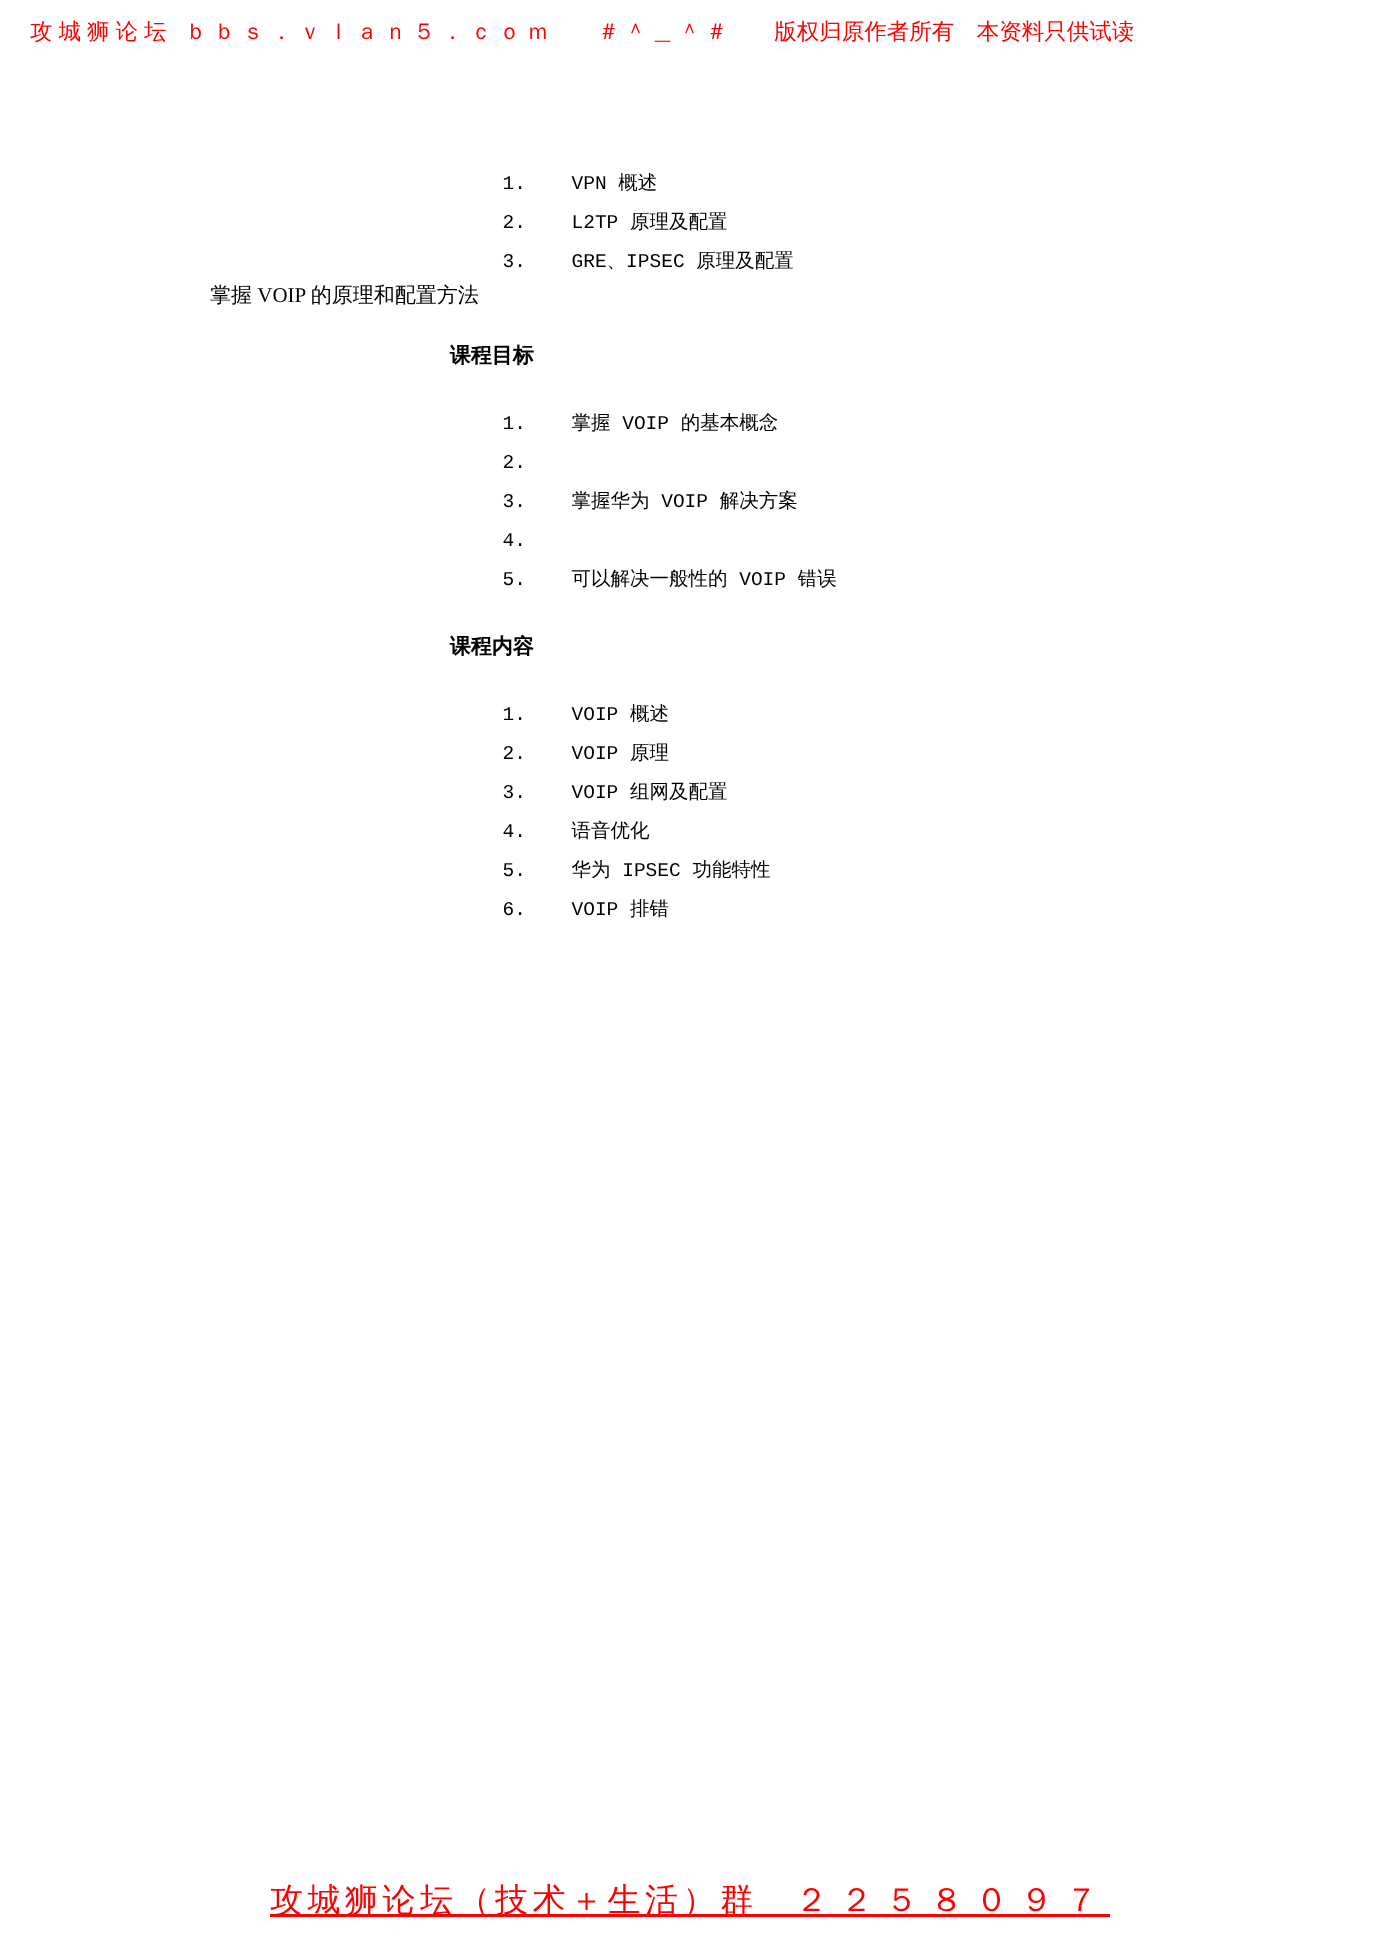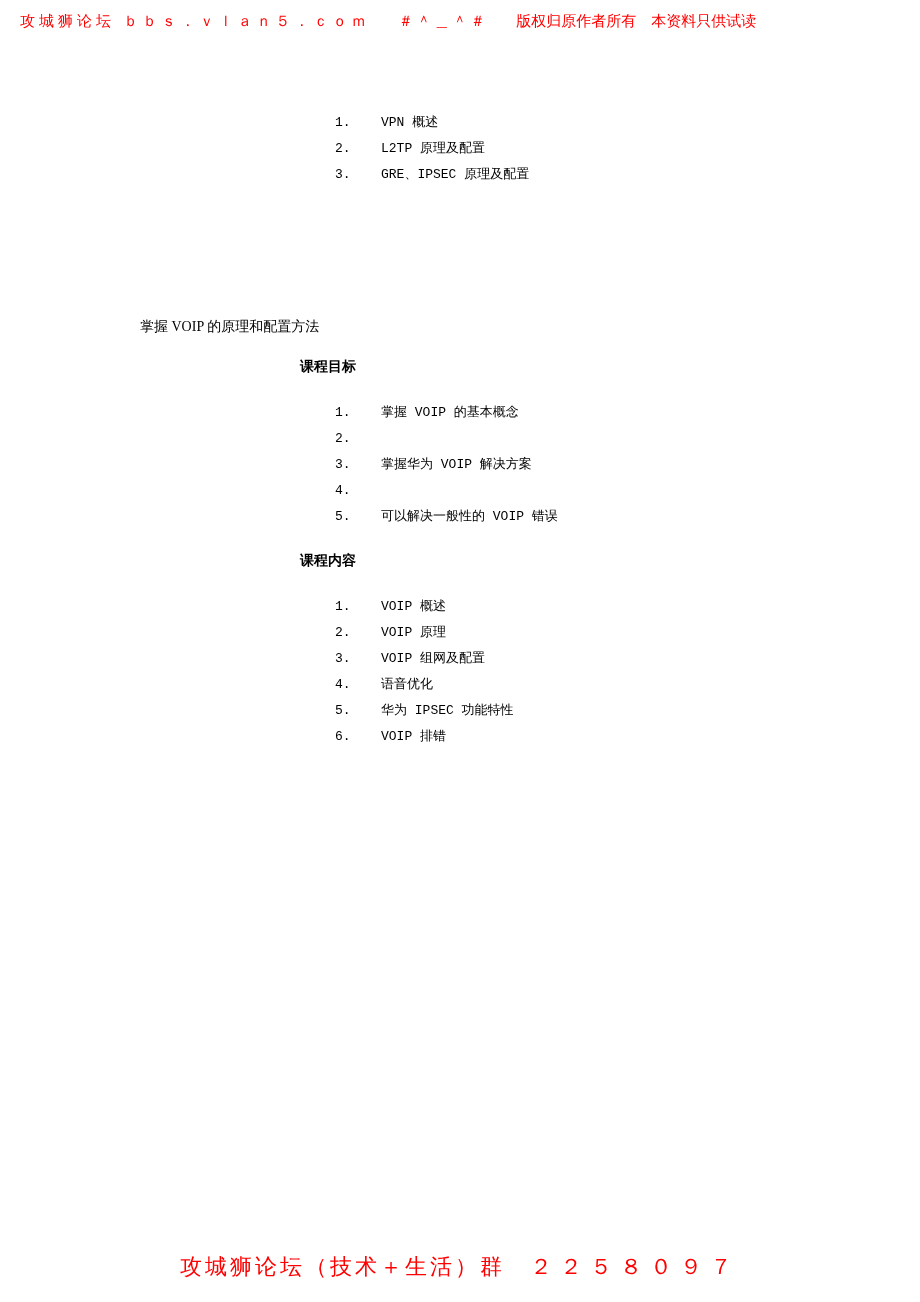--- a/index.html
+++ b/index.html
@@ -57,21 +57,20 @@
       width: 28px;
       text-align: left;
       font-family: "Courier New", monospace;
     }
     .list-text {
       font-family: Liberation Mono, monospace;
       margin-left: 18px;
     }
     .section-title {
       margin-left: 140px;
-      margin-top: 130px;
       font-size: 14px;
       font-family: "SimSun", "宋体", serif;
     }
     .sub-heading {
       margin-left: 300px;
       margin-top: 22px;
       font-size: 14px;
       font-weight: bold;
       font-family: "SimSun", "宋体", "SimHei", serif;
     }
@@ -81,20 +80,21 @@
     }
     .footer {
       position: absolute;
       bottom: 20px;
       width: 100%;
       text-align: center;
       color: #ff0000;
       font-size: 22px;
       letter-spacing: 3px;
       font-family: "SimSun", "宋体", serif;
+      text-decoration: underline;
     }
     .footer .digits {
       letter-spacing: 8px;
     }
   </style>
 </head>
 <body>
 
 <div class="header">
   <span class="header-left">攻城狮论坛 ｂｂｓ．ｖｌａｎ５．ｃｏｍ</span>

